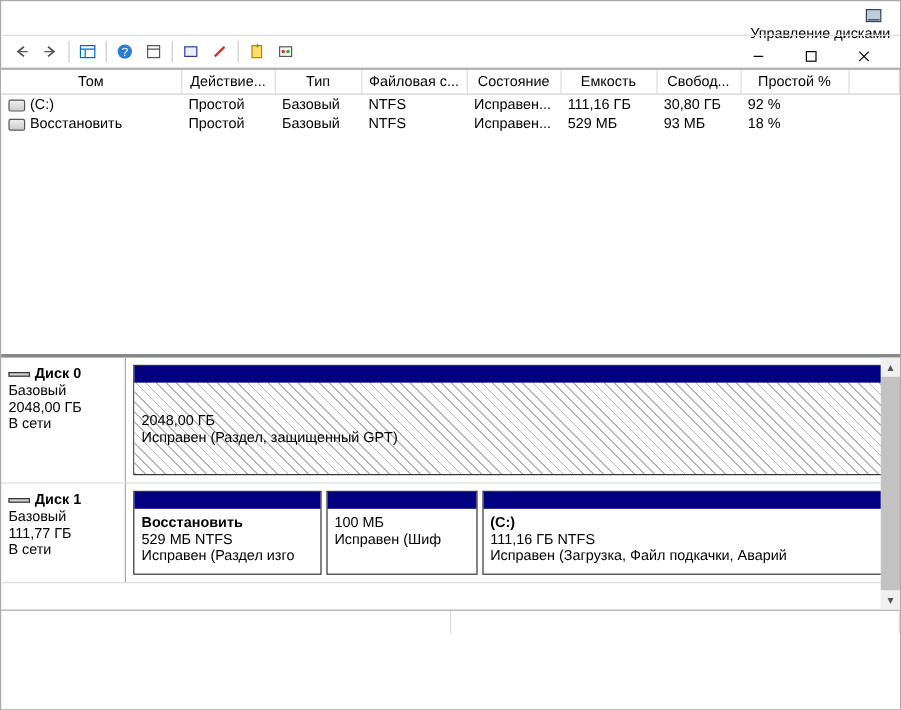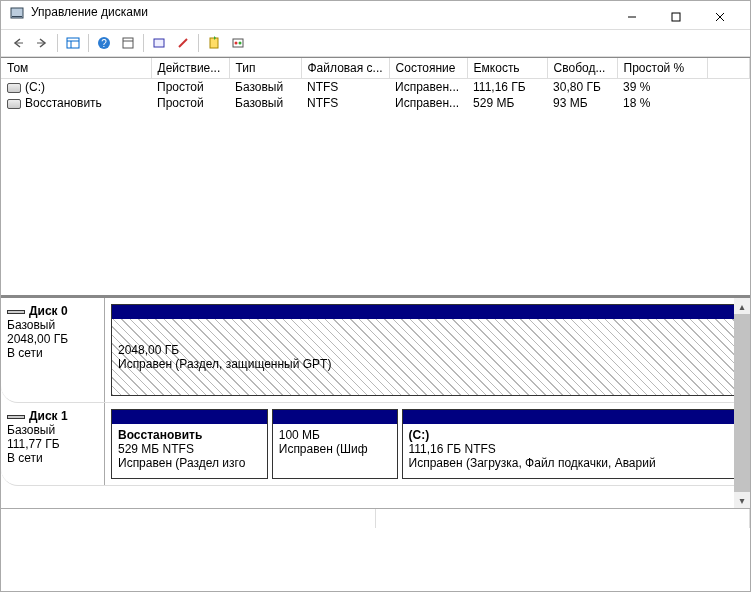--- a/index.html
+++ b/index.html
@@ -1,36 +1,36 @@
 <!DOCTYPE html>
 <html><head>
 <meta charset="utf-8">
 <style>
   * { box-sizing: border-box; }
   body { margin: 0; font-family: "Segoe UI", Tahoma, sans-serif; font-size: 12px; color: #000; background: #fff; width: 751px; height: 592px; overflow: hidden; }
   .window { display: flex; flex-direction: column; height: 100%; border: 1px solid #aaa; }
-  .titlebar { display: flex; align-items: flex-start; padding: 4px 8px; height: 28px; }
+  .titlebar { display: flex; align-items: flex-end; padding: 4px 8px; height: 28px; flex-direction: column; }
   .title-icon { width: 16px; height: 16px; margin-right: 6px; display: inline-flex; align-items: center; justify-content: center; }
   .title-text { flex: 1; }
   .win-controls { display: flex; gap: 0; }
   .win-btn { width: 44px; height: 24px; display: flex; align-items: center; justify-content: center; font-size: 14px; cursor: default; }
   .menubar { display: flex; gap: 4px; padding: 2px 4px; }
   .menu-item { padding: 2px 10px; cursor: default; }
   .toolbar { display: flex; align-items: center; gap: 2px; padding: 2px 6px; border-top: 1px solid #ddd; border-bottom: 1px solid #ddd; height: 28px; }
   .tool-btn { width: 22px; height: 22px; display: flex; align-items: center; justify-content: center; border: 1px solid transparent; }
   .tool-sep { width: 1px; height: 18px; background: #ccc; margin: 0 2px; }
   .content { flex: 1; display: flex; flex-direction: column; border-top: 1px solid #888; }
   .table-wrap { flex: 0 0 240px; overflow: hidden; border-bottom: 3px solid #888; position: relative; }
   .tbl { width: 100%; border-collapse: collapse; }
-  .tbl th { text-align: left; font-weight: normal; padding: 3px 6px; border-right: 1px solid #ddd; border-bottom: 1px solid #ddd; background: #fff; white-space: nowrap; overflow: hidden; text-overflow: ellipsis; }
+  .tbl th { text-align: center; font-weight: normal; padding: 3px 6px; border-right: 1px solid #ddd; border-bottom: 1px solid #ddd; background: #fff; white-space: nowrap; overflow: hidden; text-overflow: ellipsis; }
   .tbl td { padding: 1px 6px; white-space: nowrap; overflow: hidden; text-overflow: ellipsis; }
   .vol-icon { display: inline-block; width: 14px; height: 10px; border: 1px solid #555; border-radius: 2px; background: linear-gradient(#eee,#ccc); vertical-align: middle; margin-right: 4px; }
   .disk-icon2 { display: inline-block; width: 18px; height: 4px; border: 1px solid #333; background: #ccc; vertical-align: middle; margin-right: 4px; }
   .graphical { flex: 0 0 210px; overflow: auto; position: relative; }
-  .disk-row { display: flex; border-bottom: 1px solid #ddd; border-radius: 17px; }
+  .disk-row { display: flex; border-bottom: 1px solid #ddd; }
   .disk-label { width: 104px; padding: 6px; border-right: 1px solid #aaa;}
   .disk-label b { font-weight: bold; }
   .disk-parts { flex: 1; padding: 6px 6px 6px 6px; display: flex; gap: 4px; }
   .partition { border: 1px solid #333; display: flex; flex-direction: column; }
   .part-header { height: 14px; background: #000080; }
   .part-hatch {
     background-image: repeating-linear-gradient(45deg,#b8b8b8 0,#b8b8b8 1px,#fff 1px,#fff 6px);
   }
   .part-body { padding: 4px 6px; flex: 1; overflow: hidden; white-space: nowrap; }
   .part-body b { font-weight: bold; }
@@ -167,21 +167,21 @@
           </thead>
         <tbody id="vol-body">
             <tr>
               <td><span class="vol-icon"></span>(C:)</td>
               <td>Простой</td>
               <td>Базовый</td>
               <td>NTFS</td>
               <td>Исправен...</td>
               <td>111,16 ГБ</td>
               <td>30,80 ГБ</td>
-              <td>39 %</td>
+              <td>92 %</td>
             </tr>
             <tr>
               <td><span class="vol-icon"></span>Восстановить</td>
               <td>Простой</td>
               <td>Базовый</td>
               <td>NTFS</td>
               <td>Исправен...</td>
               <td>529 МБ</td>
               <td>93 МБ</td>
               <td>18 %</td>

